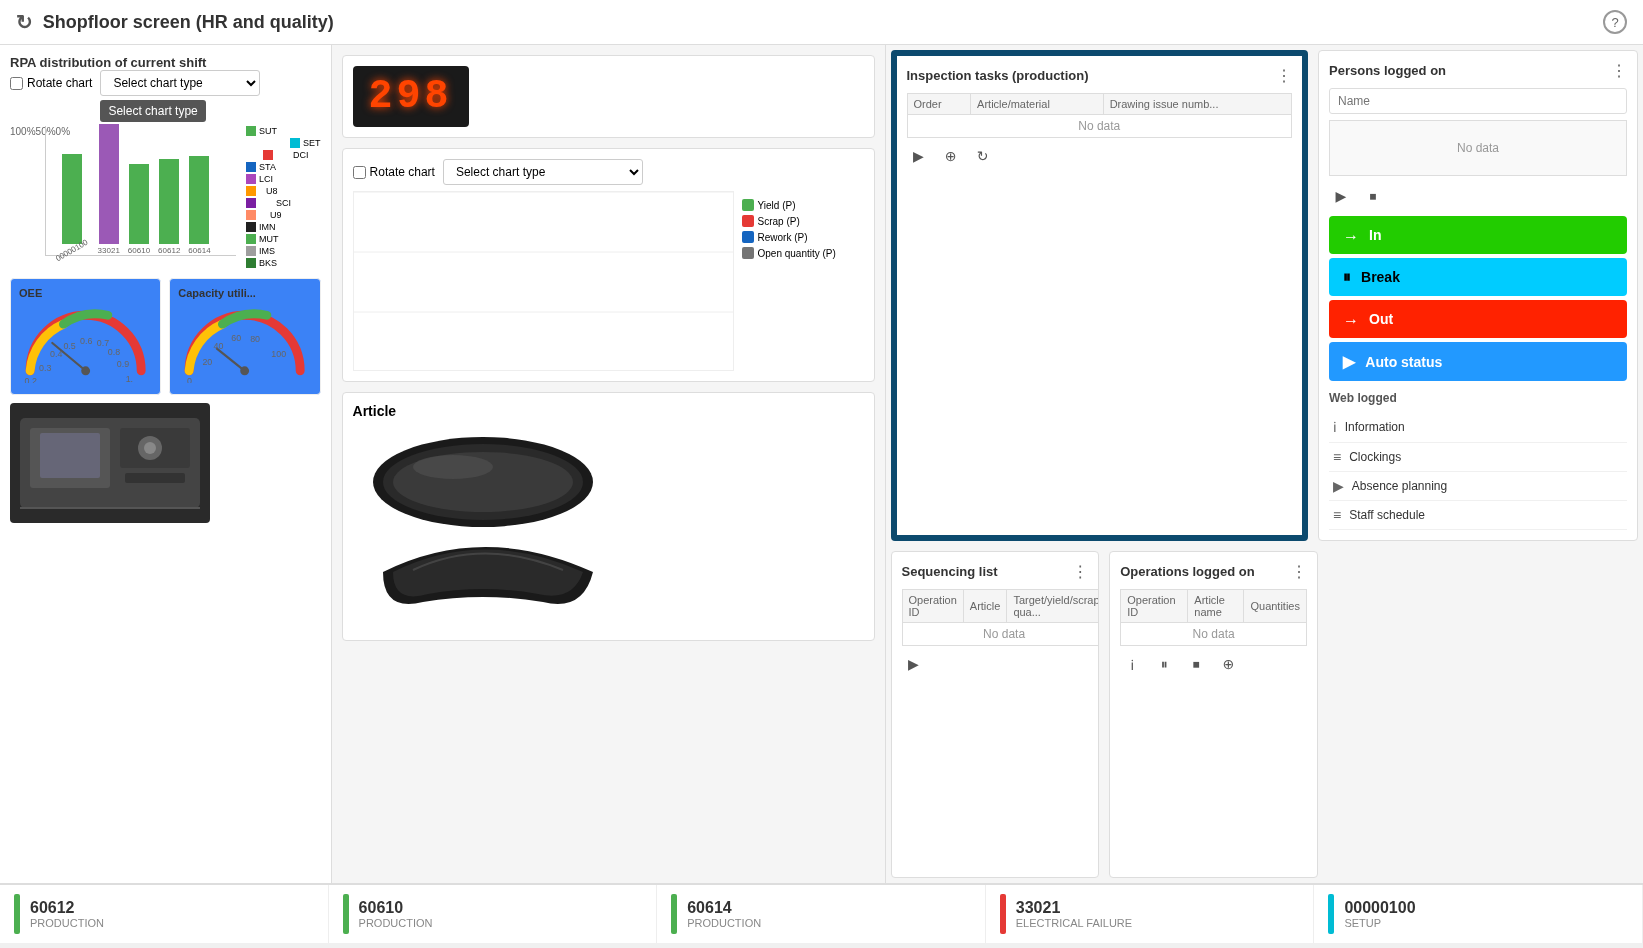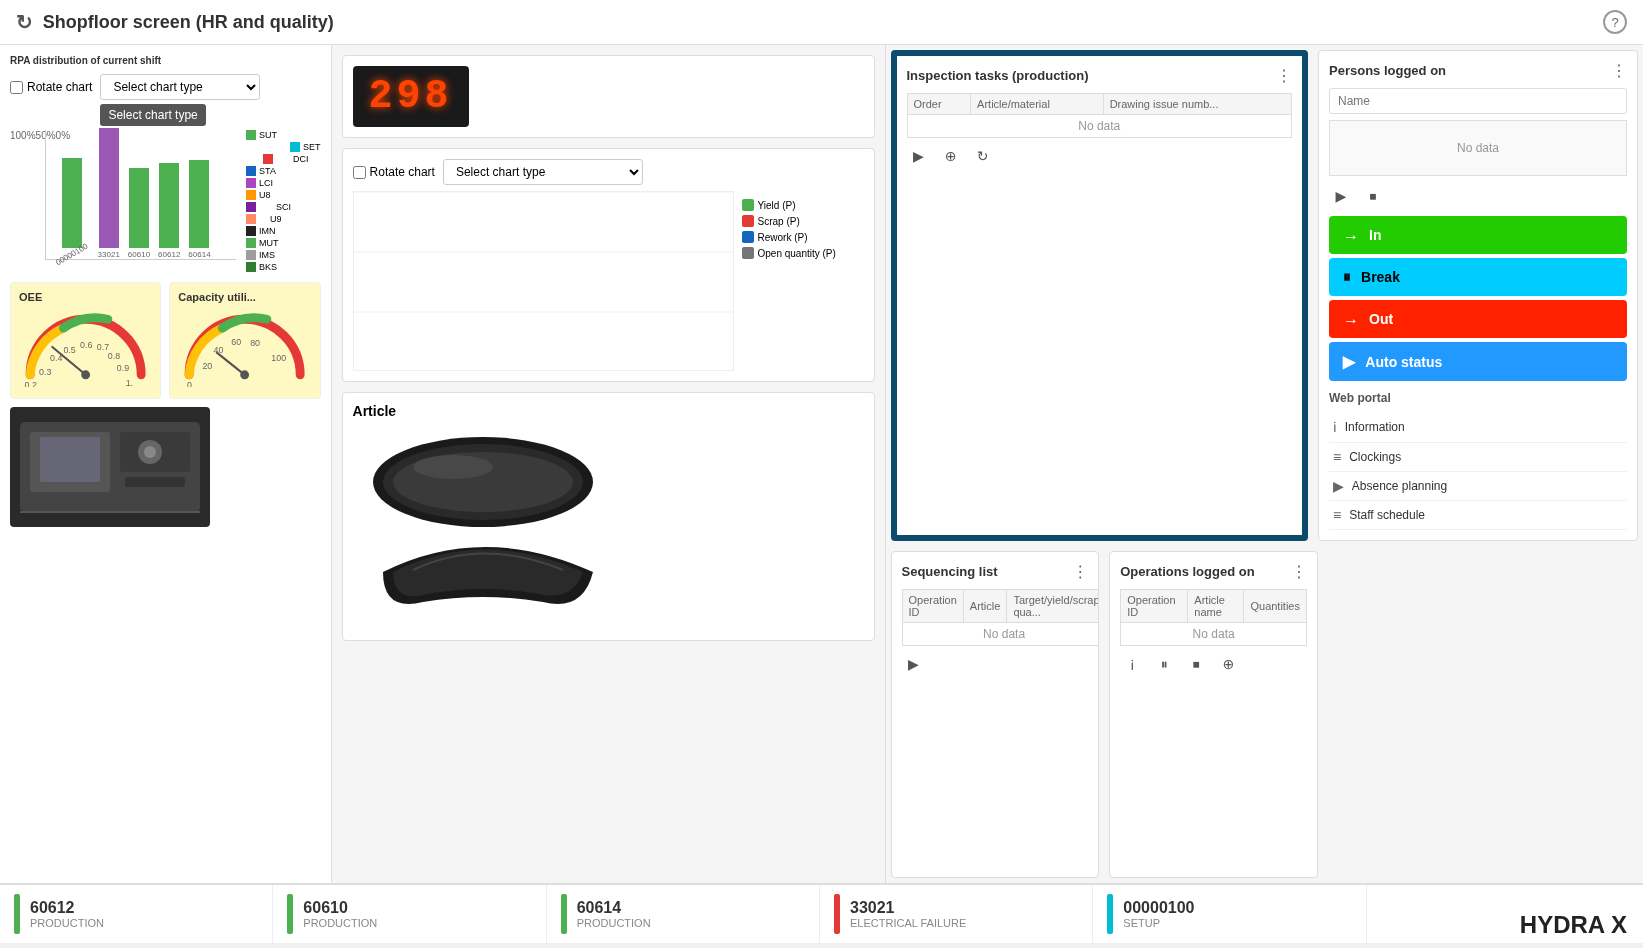--- a/index.html
+++ b/index.html
@@ -6,31 +6,31 @@
     body { font-family: Arial, sans-serif; font-size: 13px; background: #f0f0f0; overflow: hidden; width: 1643px; height: 948px; }
 
     .header { background: #fff; padding: 10px 16px; display: flex; align-items: center; justify-content: space-between; border-bottom: 1px solid #ddd; }
     .header-left { display: flex; align-items: center; gap: 10px; font-size: 18px; font-weight: bold; color: #333; }
     .header-icon { font-size: 20px; color: #555; }
 
     .main-content { display: flex; height: calc(948px - 50px - 60px); }
 
     
     .left-panel { width: 440px; padding: 10px; background: #fff; border-right: 1px solid #ddd; overflow: hidden; }
-    .section-title { font-size: 10px; font-weight: bold; color: #333; margin-bottom: 8px; }
+    .section-title { font-size: 13px; font-weight: bold; color: #333; }
 
     .chart-controls { display: flex; align-items: center; gap: 8px; margin-bottom: 6px; }
     .rotate-checkbox { display: flex; align-items: center; gap: 4px; font-size: 12px; }
     .select-chart { padding: 4px 8px; border: 1px solid #ccc; border-radius: 3px; font-size: 12px; background: #fff; width: 160px; }
     .tooltip-box { position: absolute; background: #555; color: #fff; padding: 4px 8px; border-radius: 3px; font-size: 12px; margin-top: 2px; }
 
     .bar-chart-container { position: relative; margin: 20px 0 10px 0; }
 
     .gauges-row { display: flex; gap: 8px; margin-top: 10px; }
-    .gauge-widget { flex: 1; background: #fef9c3; border: 1px solid #eee; border-radius: 4px; padding: 8px; min-width: 0; }
+    .gauge-widget { flex: 1; background: #3b82f6; border: 1px solid #eee; border-radius: 4px; padding: 8px; min-width: 0; }
     .gauge-title { font-size: 11px; font-weight: bold; color: #333; margin-bottom: 4px; }
 
     .gauge-svg { width: 100%; height: 80px; }
 
     
     .middle-panel { width: 740px; padding: 10px; background: #f5f5f5; border-right: 1px solid #ddd; overflow: hidden; }
     .accident-section { background: #fff; border: 1px solid #ddd; border-radius: 4px; padding: 10px; margin-bottom: 10px; }
     .accident-title { font-size: 12px; color: #666; margin-bottom: 6px; }
     .accident-display { background: #1a1a1a; border-radius: 4px; padding: 8px 16px; display: inline-block; }
     .accident-number { font-size: 40px; font-weight: bold; color: #ff4400; font-family: 'Courier New', monospace; letter-spacing: 4px; text-shadow: 0 0 8px #ff4400; }
@@ -155,21 +155,21 @@
               <span>DCI</span>
             </div>
           <div style="display:flex;align-items:center;gap:3px;font-size:9px;">
               <div style="width:10px;height:10px;background:#1565C0;"></div>
               <span>STA</span>
             </div>
           <div style="display:flex;align-items:center;gap:3px;font-size:9px;">
               <div style="width:10px;height:10px;background:#AB47BC;"></div>
               <span>LCI</span>
             </div>
-          <div style="display:flex;align-items:center;gap:3px;font-size:9px;">
+          <div style="display:flex;align-items:center;gap:10px;font-size:9px;">
               <div style="width:10px;height:10px;background:#FF9800;"></div>
               <span>U8</span>
             </div>
           <div style="display:flex;align-items:center;gap:20px;font-size:9px;">
               <div style="width:10px;height:10px;background:#7B1FA2;"></div>
               <span>SCI</span>
             </div>
           <div style="display:flex;align-items:center;gap:14px;font-size:9px;">
               <div style="width:10px;height:10px;background:#FF8A65;"></div>
               <span>U9</span>
@@ -376,21 +376,21 @@
             <span>Out</span>
           </div>
           <div class="status-btn auto">
             <span class="status-icon">▶</span>
             <span>Auto status</span>
           </div>
         </div>
 
         
         <div class="web-portal-section">
-          <div class="web-portal-title">Web portal</div>
+          <div class="web-portal-title">Web logged</div>
           <div class="portal-item">
             <span class="portal-icon">ℹ</span>
             <span>Information</span>
           </div>
           <div class="portal-item">
             <span class="portal-icon">≡</span>
             <span>Clockings</span>
           </div>
           <div class="portal-item">
             <span class="portal-icon">▶</span>
@@ -491,16 +491,13 @@
       <span class="bottom-type">ELECTRICAL FAILURE</span>
     </div>
   </div>
   <div class="bottom-item">
     <div class="bottom-color-bar" style="background:#00BCD4;"></div>
     <div class="bottom-info">
       <span class="bottom-id">00000100</span>
       <span class="bottom-type">SETUP</span>
     </div>
   </div>
-  <div style="flex:1;display:flex;justify-content:flex-end;align-items:flex-end;padding:4px 16px;">
-    <span style="font-size:24px;font-weight:bold;color:#222;">HYDRA X</span>
-  </div>
 </div>
 
 </body></html>

